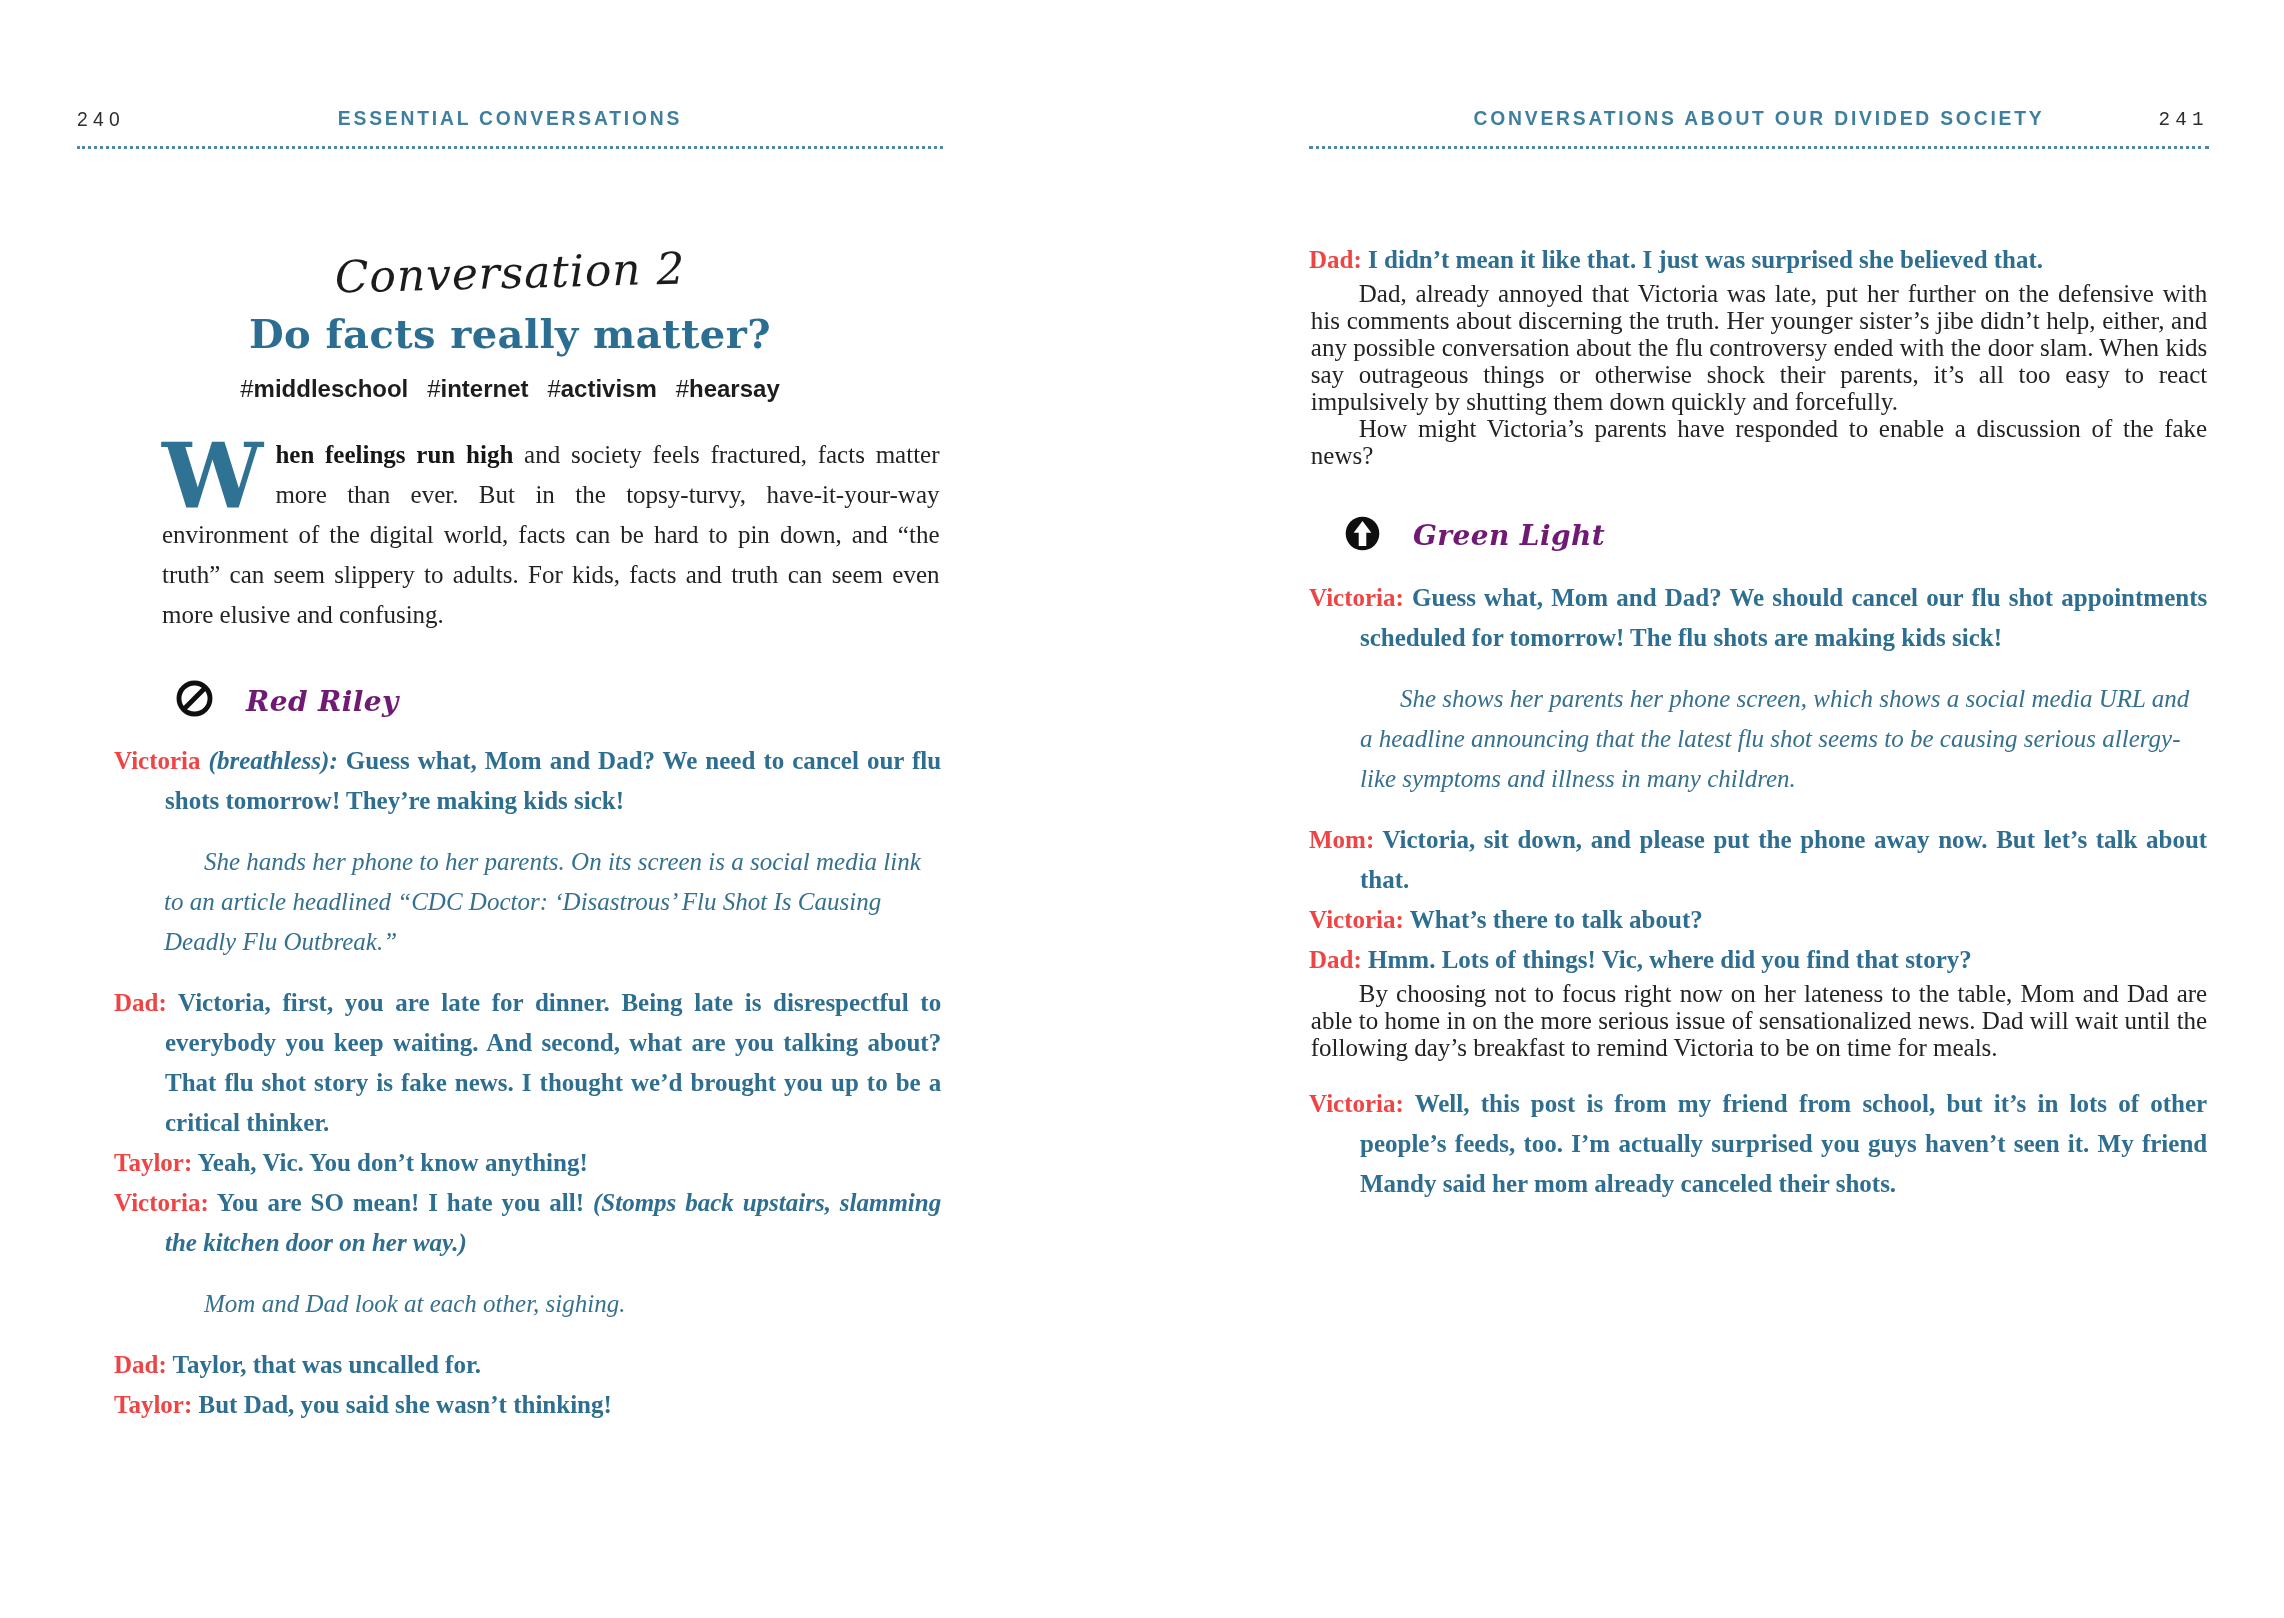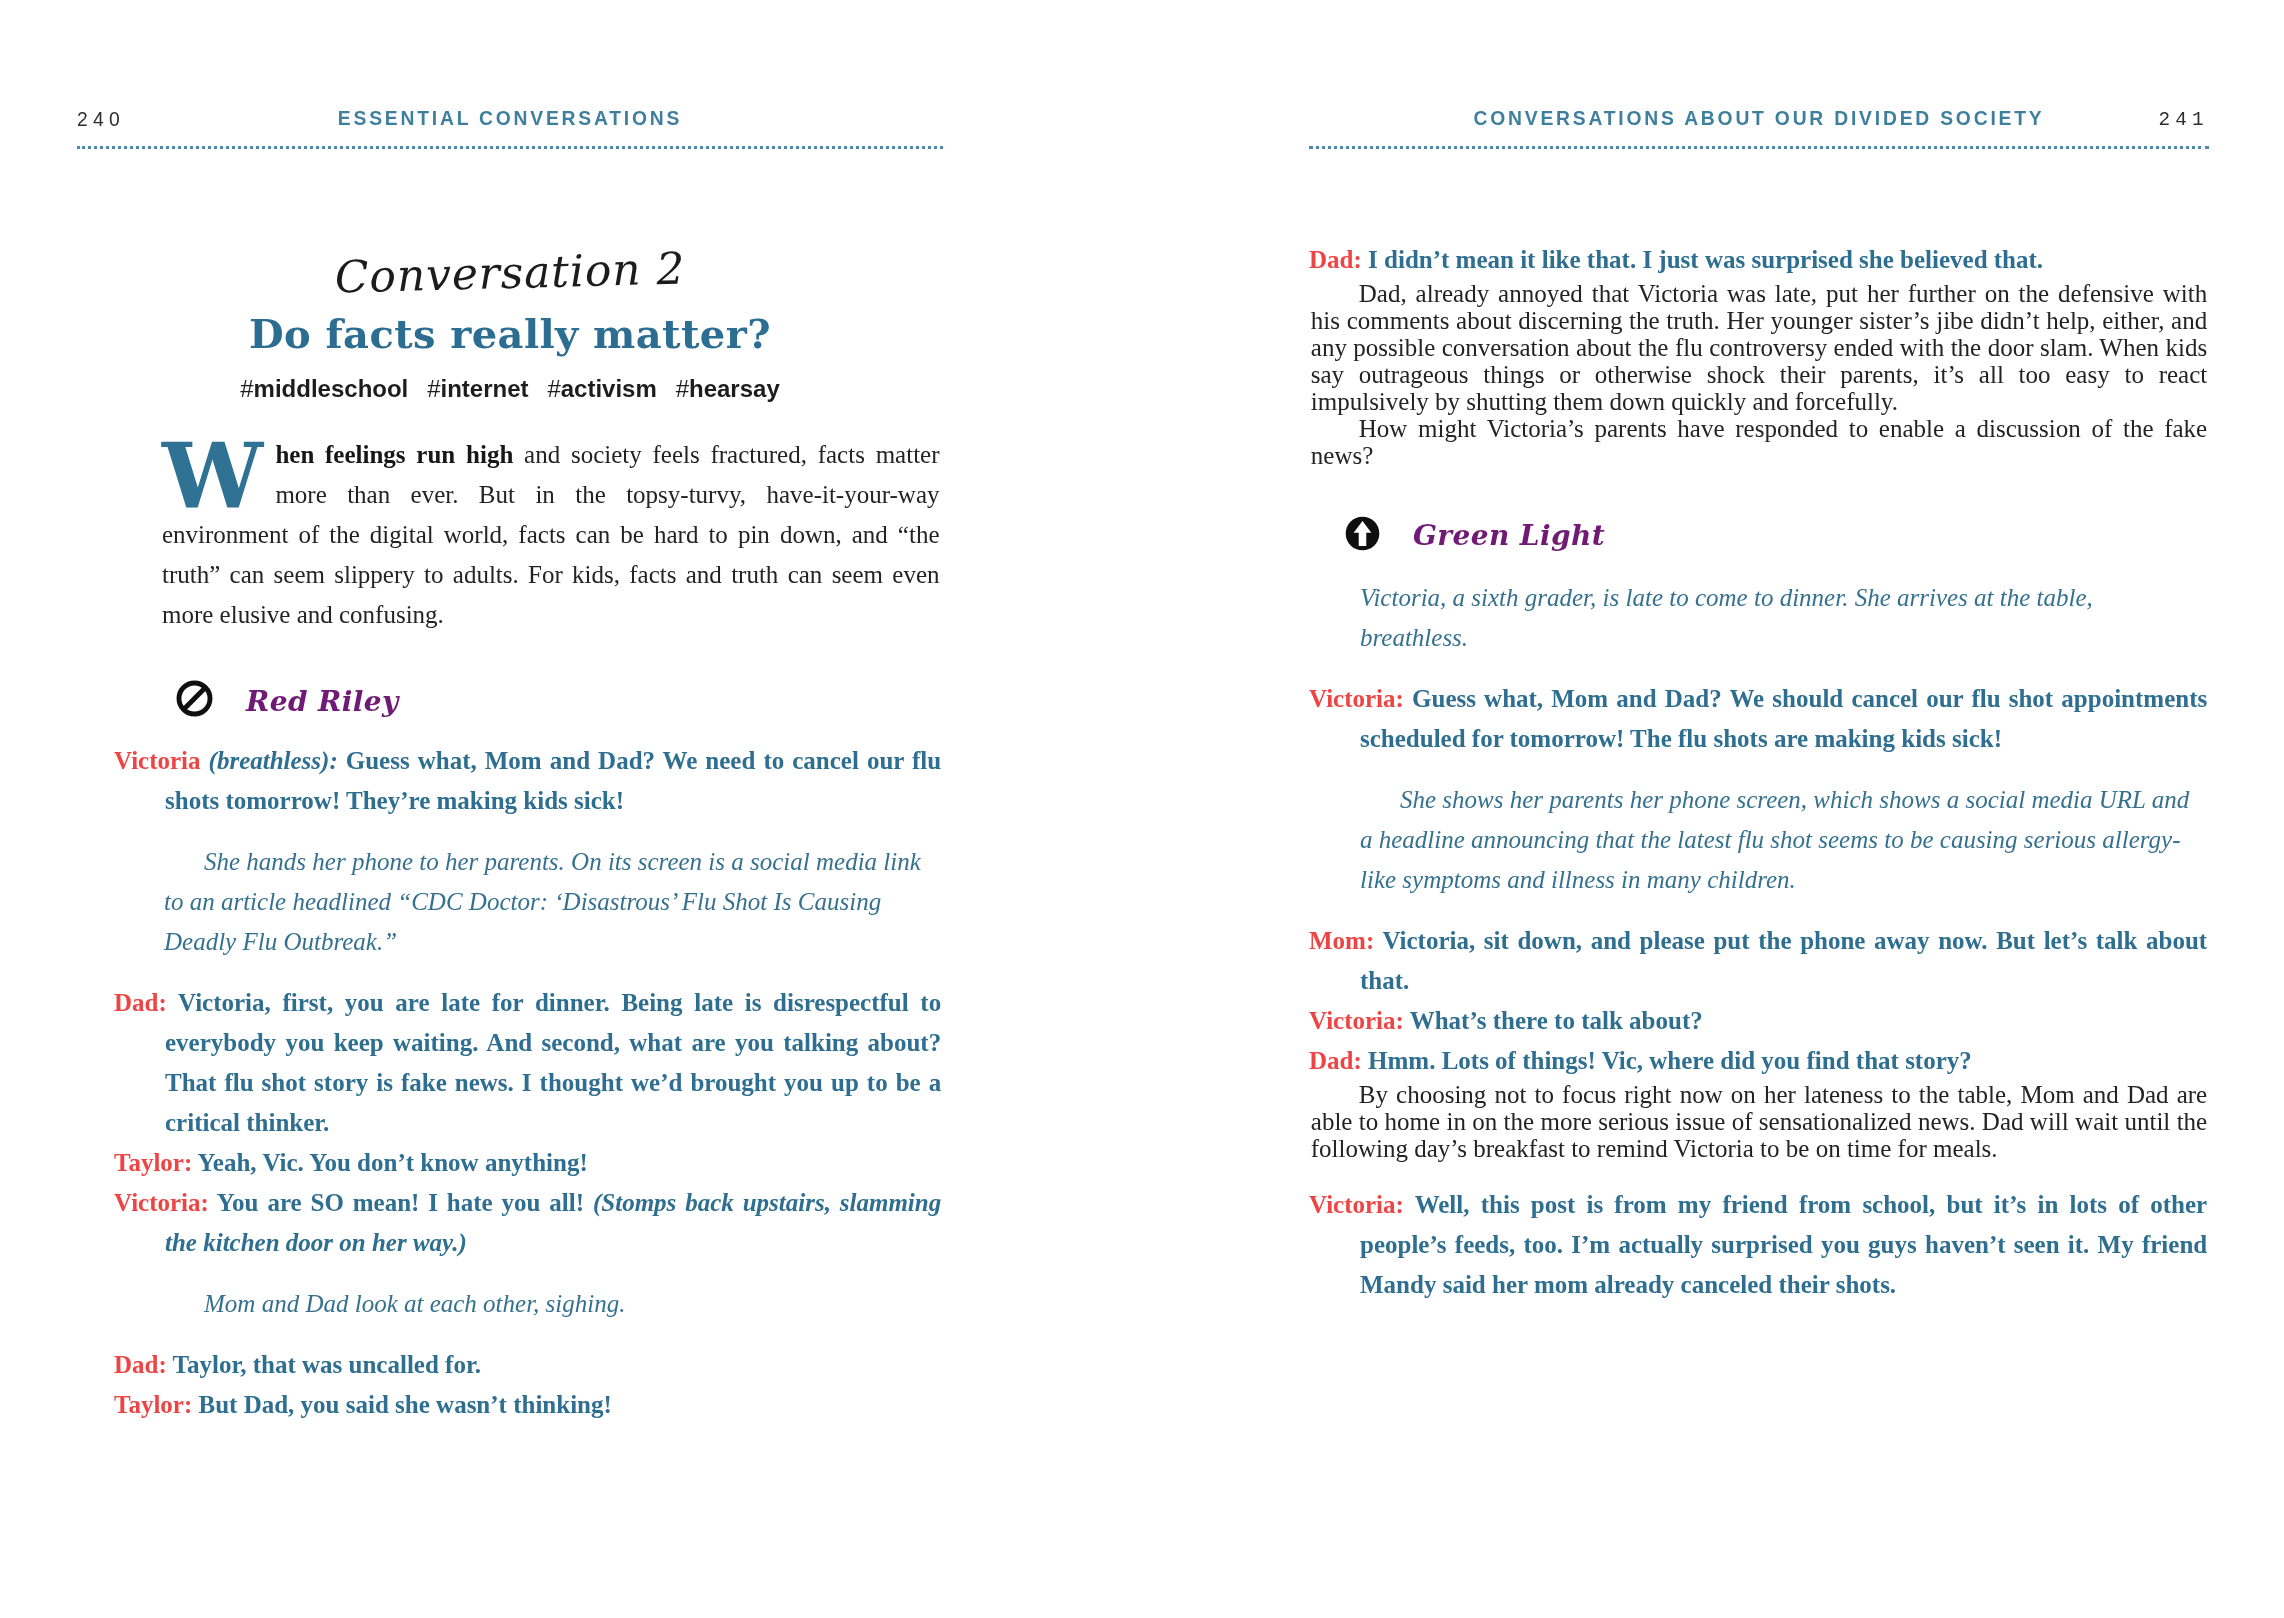--- a/index.html
+++ b/index.html
@@ -103,21 +103,20 @@
         <p class="narration">How might Victoria’s parents have responded to enable a discussion of the fake news?</p>
         <h3 class="section-header">
           <span class="icon">
             <svg viewBox="0 0 44 44" width="37" height="37">
               <circle cx="22" cy="22" r="20" fill="#0f0f0f"></circle>
               <path d="M22 7 L32.5 21 L26.5 21 L26.5 37 L17.5 37 L17.5 21 L11.5 21 Z" fill="#ffffff"></path>
             </svg>
           </span>
           <span class="label">Green Light</span>
         </h3>
-        <p class="stage">Victoria, a sixth grader, is late to come to dinner. She arrives at the table, breathless.</p>
         <p class="dialogue"><b class="speaker">Victoria:</b><span class="line"> Guess what, Mom and Dad? We should cancel our flu shot appointments scheduled for tomorrow! The flu shots are making kids sick!</span></p>
         <p class="stage indent">She shows her parents her phone screen, which shows a social media URL and a headline announcing that the latest flu shot seems to be causing serious allergy-like symptoms and illness in many children.</p>
         <p class="dialogue"><b class="speaker">Mom:</b><span class="line"> Victoria, sit down, and please put the phone away now. But let’s talk about that.</span></p>
         <p class="dialogue"><b class="speaker">Victoria:</b><span class="line"> What’s there to talk about?</span></p>
         <p class="dialogue"><b class="speaker">Dad:</b><span class="line"> Hmm. Lots of things! Vic, where did you find that story?</span></p>
         <p class="narration">By choosing not to focus right now on her lateness to the table, Mom and Dad are able to home in on the more serious issue of sensationalized news. Dad will wait until the following day’s breakfast to remind Victoria to be on time for meals.</p>
         <p class="dialogue"><b class="speaker">Victoria:</b><span class="line"> Well, this post is from my friend from school, but it’s in lots of other people’s feeds, too. I’m actually surprised you guys haven’t seen it. My friend Mandy said her mom already canceled their shots.</span></p>
       </div>
   </div>
 </section>

